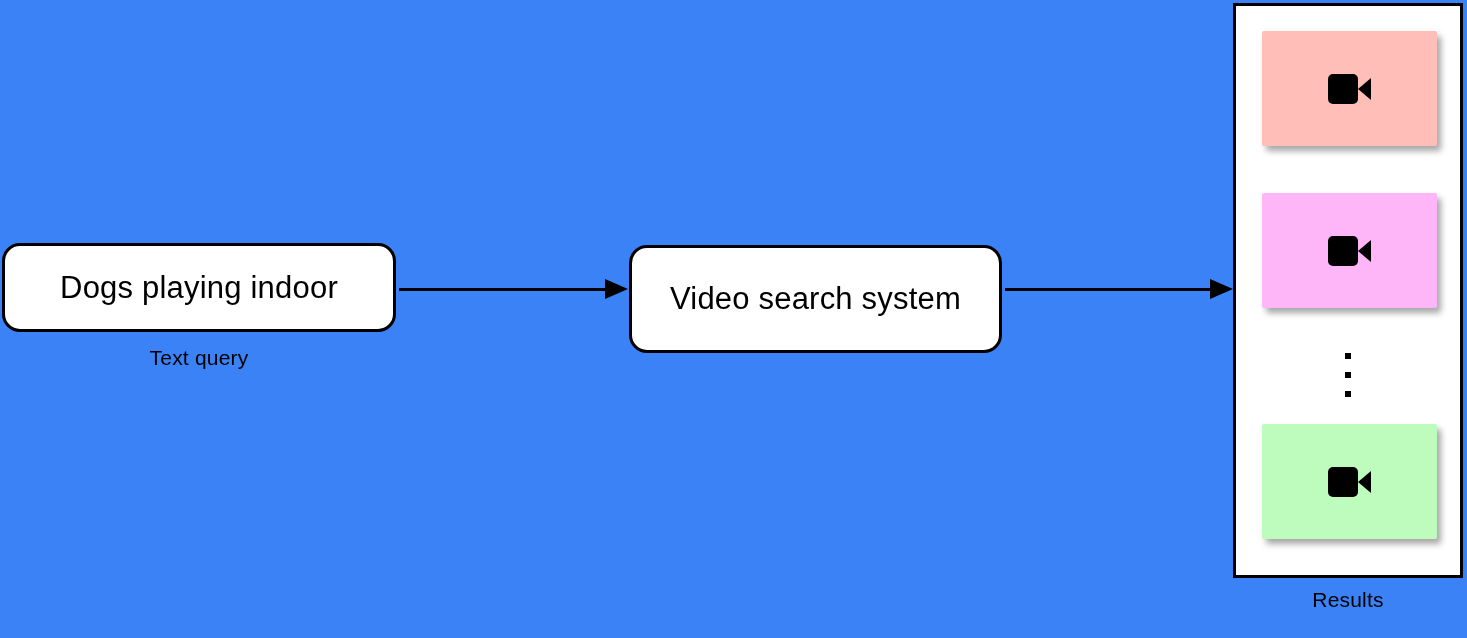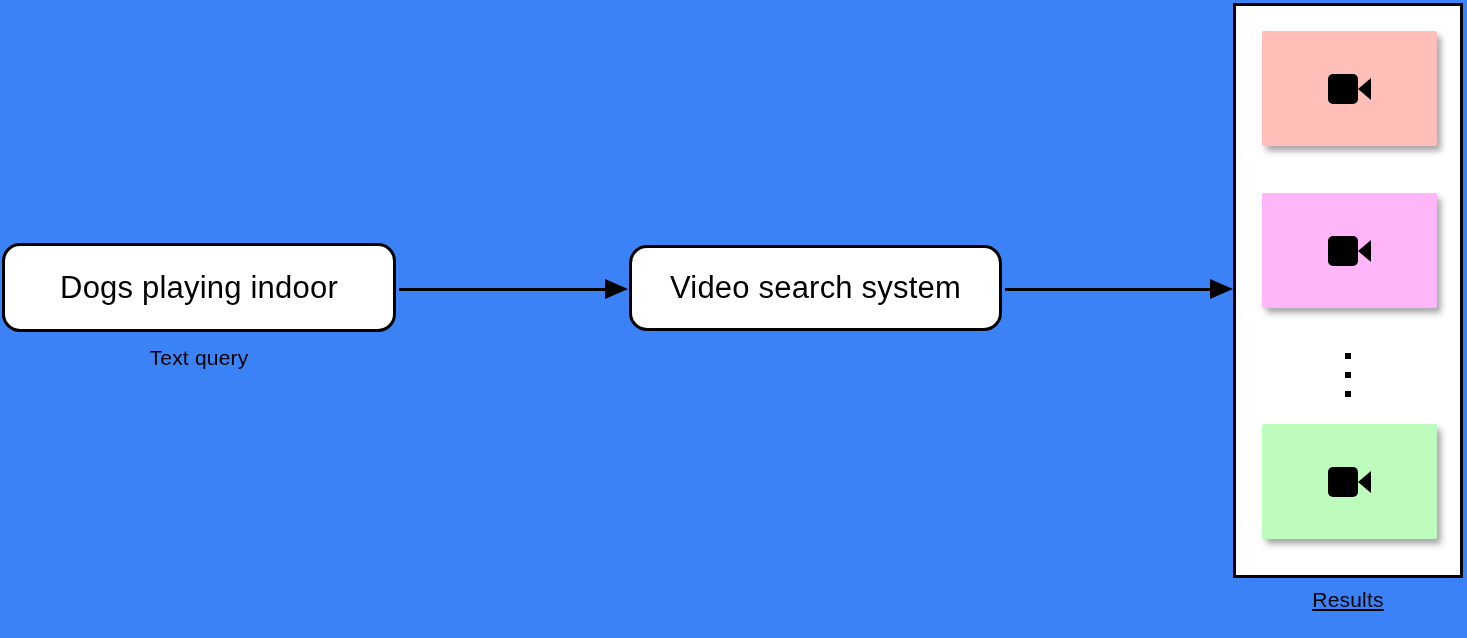--- a/index.html
+++ b/index.html
@@ -22,30 +22,30 @@
     border: 3px solid #000;
     border-radius: 18px;
     background: #fff;
     display: flex;
     align-items: center;
     justify-content: center;
     font-size: 31px;
     letter-spacing: 0.2px;
   }
   .box-query  { left: 2px;   top: 243px; width: 394px; height: 89px; }
-  .box-system { left: 629px; top: 245px; width: 373px; height: 86px; }
+  .box-system { left: 629px; top: 245px; width: 373px; height: 108px; }
 
   .caption {
     position: absolute;
     text-align: center;
     font-size: 21px;
     letter-spacing: 0.2px;
   }
   .caption-query   { left: 2px;    top: 346px; width: 394px; }
-  .caption-results { left: 1233px; top: 588px; width: 230px; text-decoration: underline; }
+  .caption-results { left: 1233px; top: 588px; width: 230px; }
 
   .arrow {
     position: absolute;
     height: 3px;
     background: #000;
   }
   .arrow::after {
     content: "";
     position: absolute;
     right: -23px;

